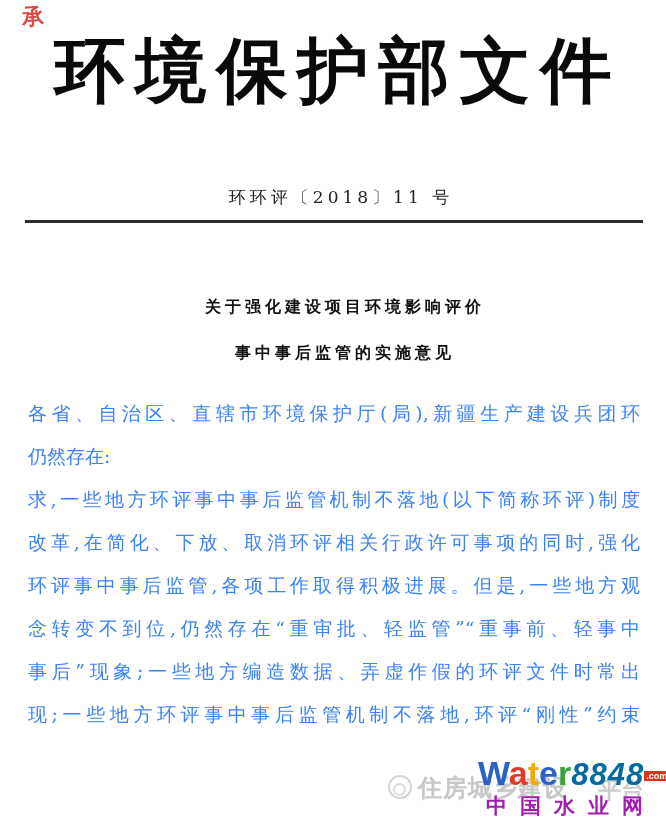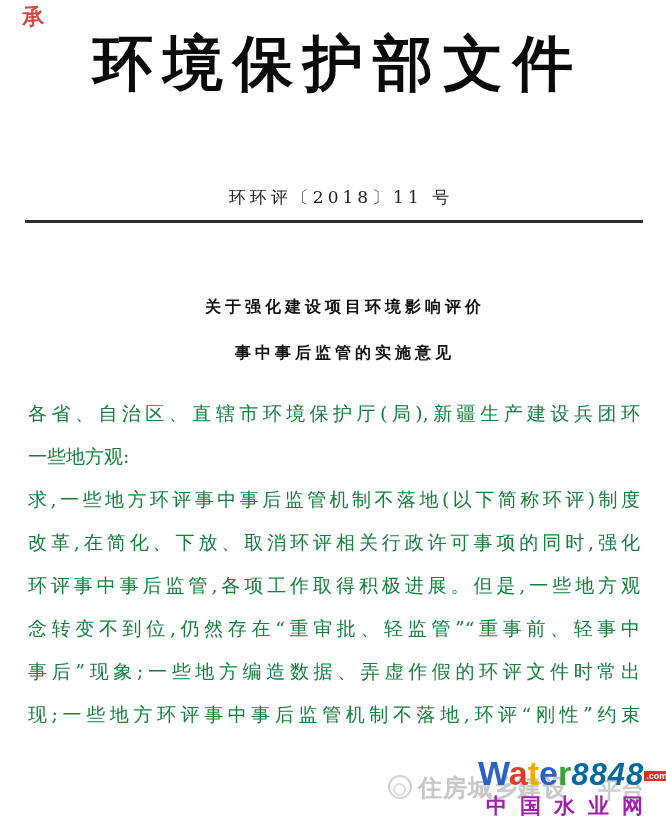--- a/index.html
+++ b/index.html
@@ -14,41 +14,41 @@
   
   .corner-mark{
     position:absolute;left:22px;top:2px;
     color:#cf2b22;font-size:22px;font-weight:bold;
     opacity:.85;transform:rotate(-4deg);
   }
   
   .org-title{
     position:absolute;top:24px;left:0;width:100%;
     text-align:center;
-    font-size:60px;font-weight:bold;color:#0a0a0a;
+    font-size:71px;font-weight:bold;color:#0a0a0a;
     letter-spacing:10px;text-indent:10px;
     font-family:"DejaVu Serif", serif;
   }
   .doc-number{
     position:absolute;top:186px;left:8px;width:100%;
     text-align:center;
     font-size:17px;color:#222;letter-spacing:4px;
   }
   .separator{
     position:absolute;top:220px;left:25px;width:618px;height:3px;
     background:#2e2e2e;
   }
   .doc-title{
     position:absolute;top:284px;left:0;width:100%;
     text-align:center;font-weight:bold;color:#111;
     font-size:16px;line-height:46px;letter-spacing:4px;padding-left:12px;
   }
   .body-text{
     position:absolute;top:392px;left:28px;width:612px;
-    font-size:19px;color:#15803d;
+    font-size:19px;color:#3b82f6;
   }
   .bline{
     height:43px;line-height:43px;
     text-align:justify;text-align-last:justify;
     white-space:nowrap;
   }
   .bline.noj{text-align:left;text-align-last:left;}
   .bline.indent{text-indent:44px;}
   .red-underline{
     text-decoration-color:#c5382a;
@@ -116,21 +116,21 @@
 
   <div class="separator"></div>
 
   <div class="doc-title">
     <div>关于强化建设项目环境影响评价</div>
     <div>事中事后监管的实施意见</div>
   </div>
 
   <div class="body-text">
     <div class="bline">各省、自治区、直辖市环境保护厅(局),新疆生产建设兵团环</div>
-    <div class="bline noj">一些地方观:</div>
+    <div class="bline noj">仍然存在:</div>
     <div class="bline">求,一些地方环评事中事后监管机制不落地(以下简称环评)制度</div>
     <div class="bline"><span>改革,</span><span class="red-underline">在简化、下放、取消环评相关行政许可事项的同时,强化</span></div>
     <div class="bline"><span class="red-underline">环评事中事后监管,各项工作取得积极进展。</span><span>但是,一些地方观</span></div>
     <div class="bline">念转变不到位,仍然存在“重审批、轻监管”“重事前、轻事中</div>
     <div class="bline">事后”现象;一些地方编造数据、弄虚作假的环评文件时常出</div>
     <div class="bline">现;一些地方环评事中事后监管机制不落地,环评“刚性”约束</div>
   </div>
 
   <div class="wm-gray">
     <span class="wm-circle"></span><span>住房城乡建设</span>

